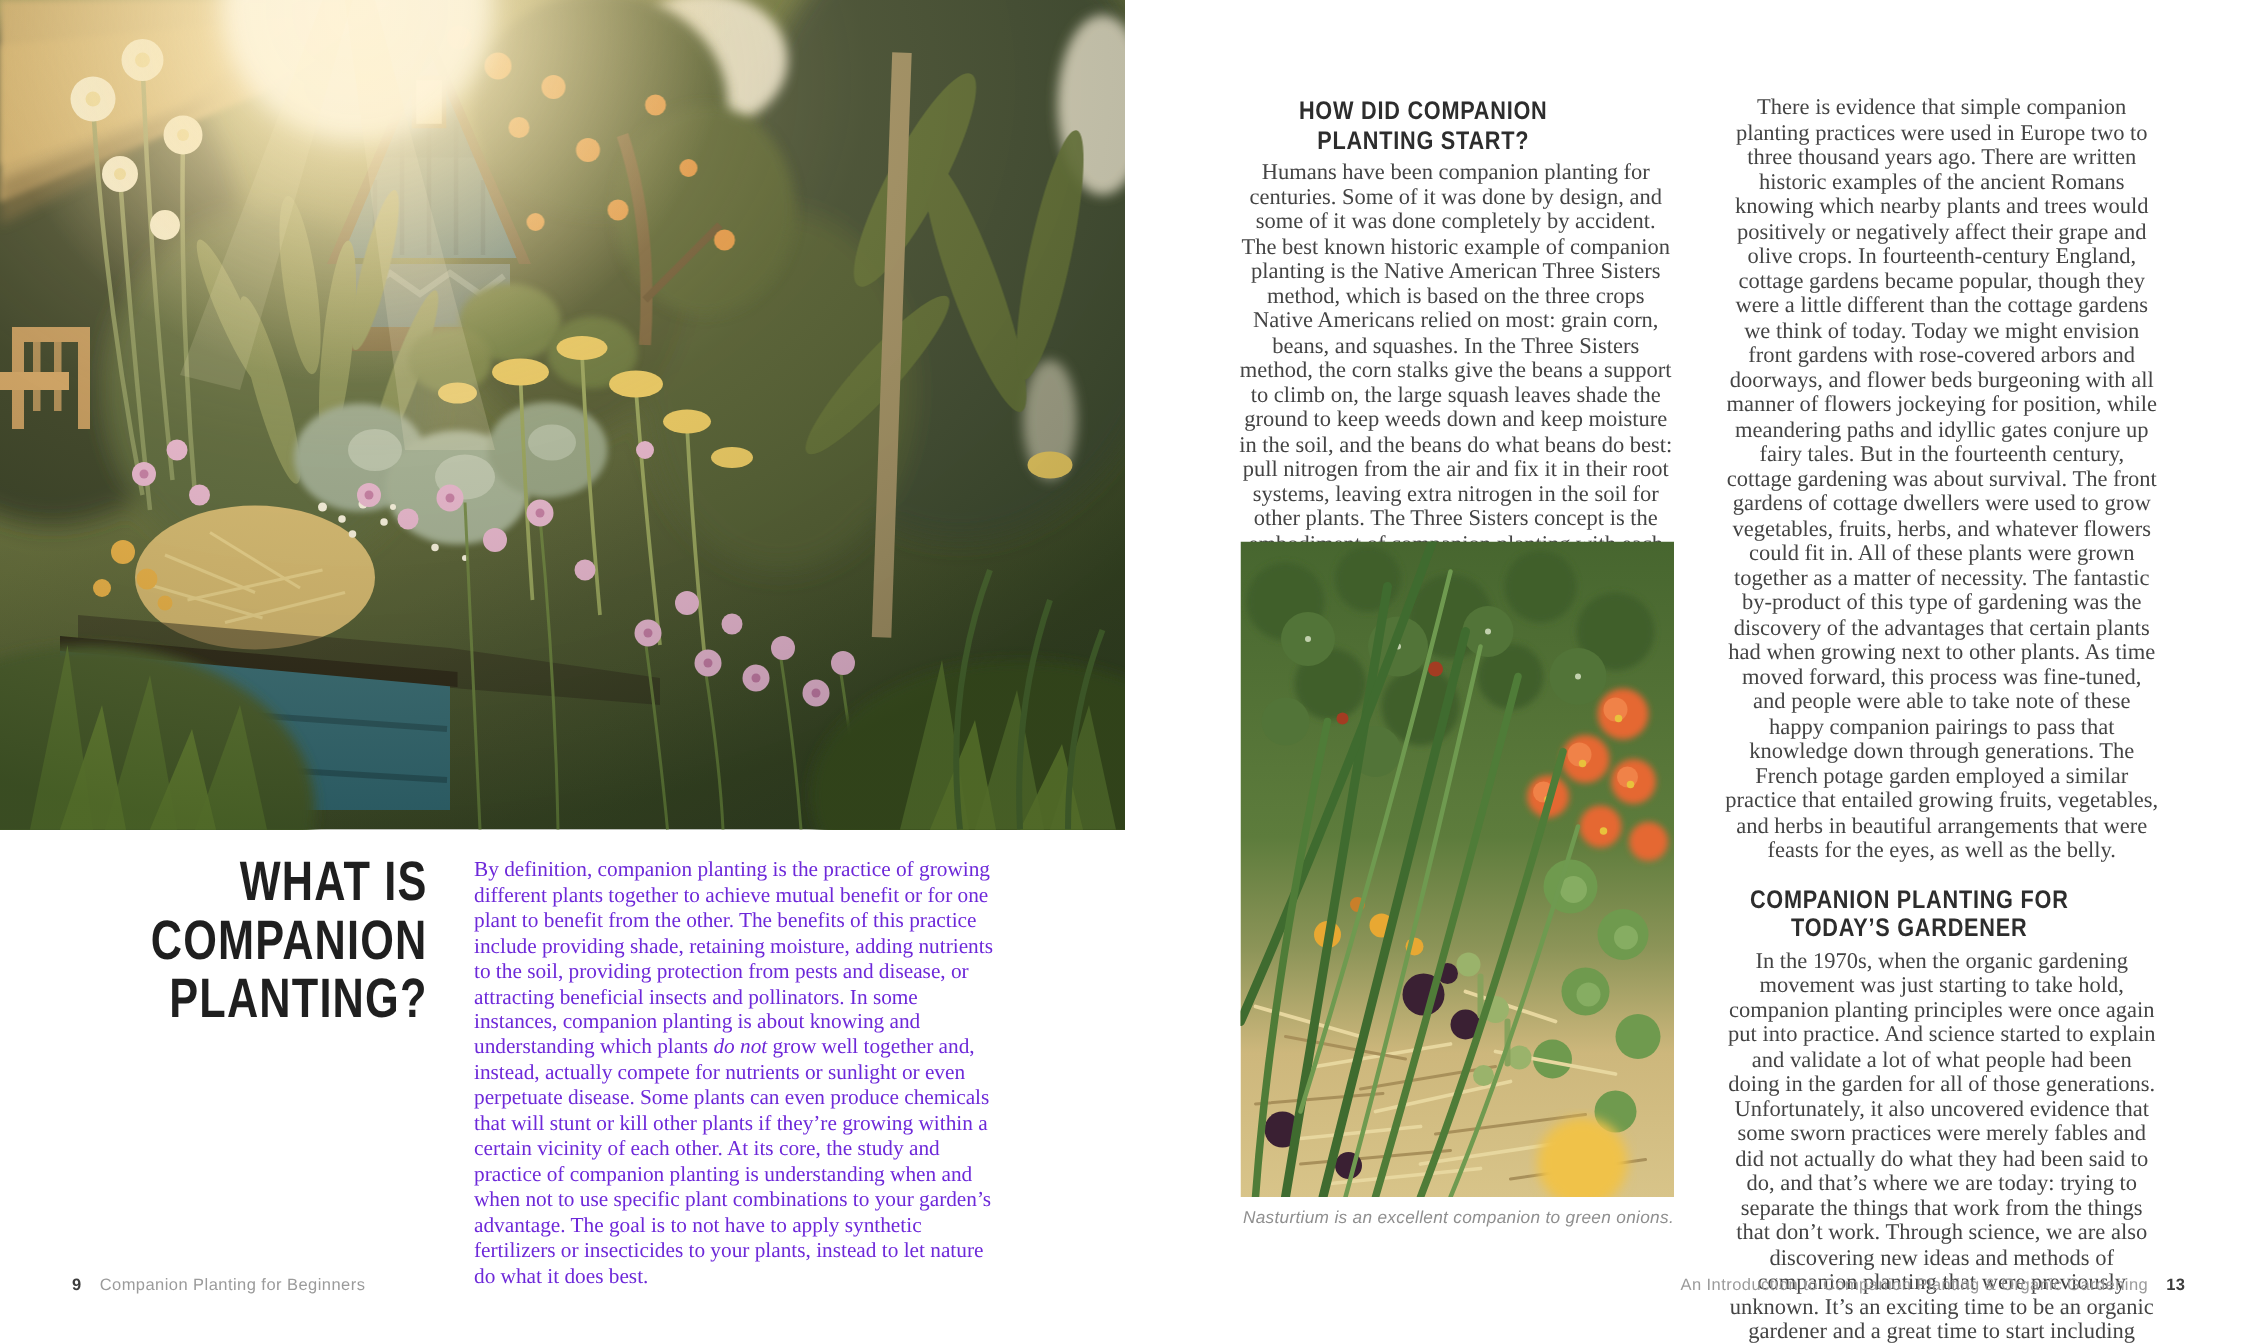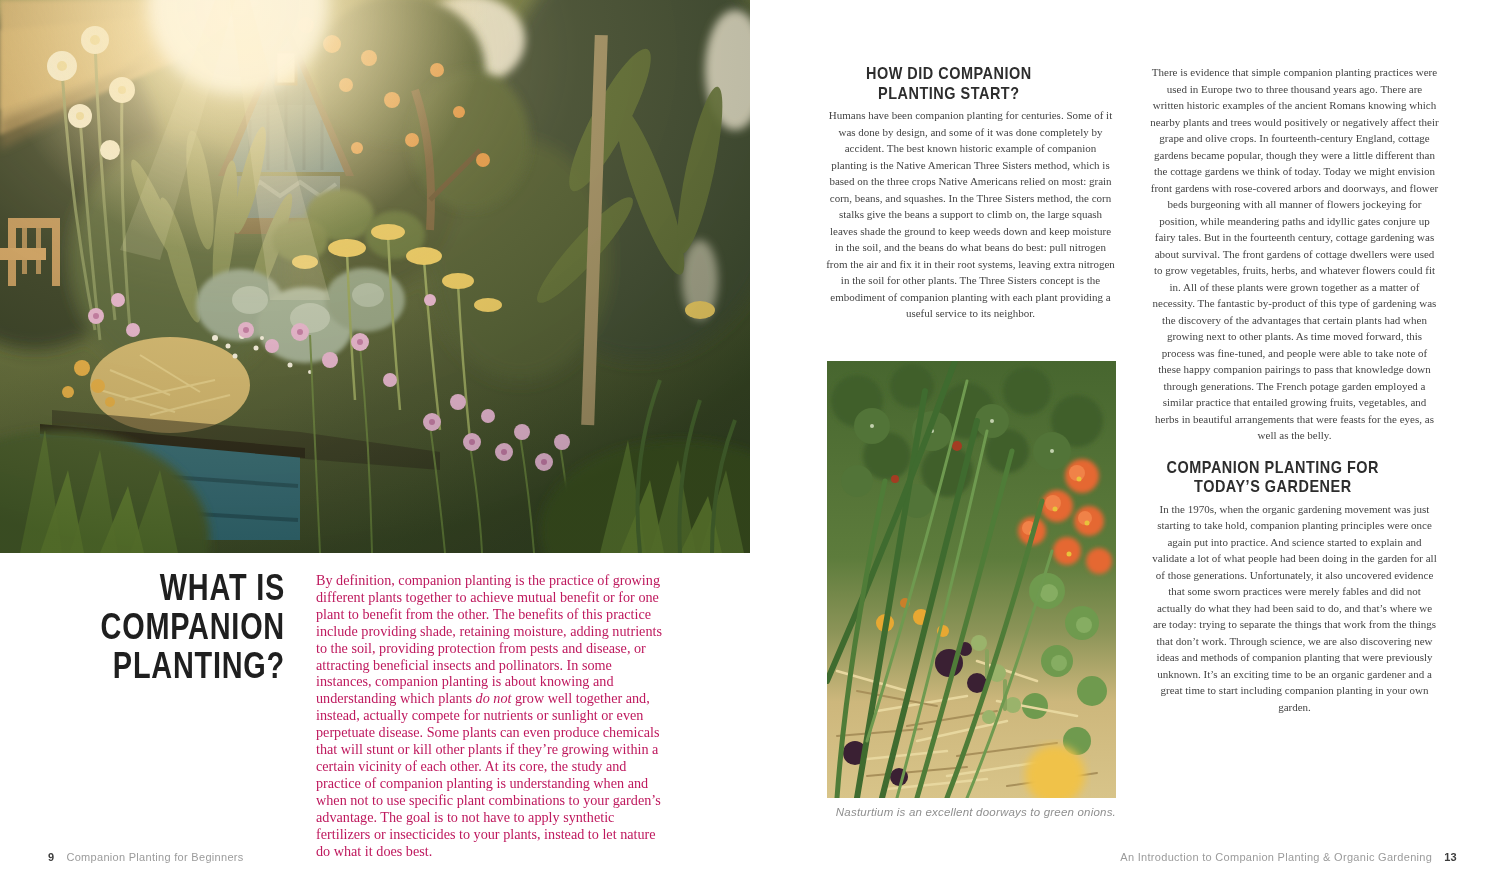--- a/index.html
+++ b/index.html
@@ -31,21 +31,21 @@
     font-weight: 800;
     font-size: 37px;
     line-height: 39px;
     letter-spacing: 1px;
     color: #1f1f1f;
     transform: scaleX(0.78);
     transform-origin: right top;
   }
   .intro-par {
     position: absolute; left: 316px; top: 572px; width: 352px;
-    font-size: 14.2px; line-height: 16.9px; color: #be185d;
+    font-size: 14.2px; line-height: 16.9px; color: #6d28d9;
     text-align: left;
   }
   .intro-par .ital { font-style: italic; }
 
   
   .col { position: absolute; top: 64px; width: 289px; text-align: center; }
   .col1 { left: 826px; }
   .col2 { left: 1150px; }
 
   .sec-heading {
@@ -53,21 +53,21 @@
     font-weight: 700;
     font-size: 17px;
     line-height: 19.5px;
     letter-spacing: 0.6px;
     color: #2d2d2d;
     transform: scaleX(0.85);
     transform-origin: left top;
     white-space: nowrap;
   }
   .body-par {
-    font-size: 11px; line-height: 16.5px; color: #444444;
+    font-size: 15px; line-height: 16.5px; color: #444444;
     margin-top: 4px;
   }
   .col2 .sec-heading.mid { margin-top: 14px; }
 
   .photo-caption {
     position: absolute; left: 826px; top: 806px; width: 290px;
     text-align: right;
     font-family: "Liberation Sans", sans-serif;
     font-style: italic;
     font-size: 11.5px; color: #8f8f8f;
@@ -527,21 +527,21 @@
         <path d="M120,437 Q165,320 215,140"></path>
       </g>
       <g stroke="#6f9a50" stroke-width="3">
         <path d="M70,437 Q110,290 160,70"></path>
         <path d="M40,380 Q90,220 140,20"></path>
         <path d="M140,437 Q180,340 225,190"></path>
       </g>
     </g>
   </svg>
 
-  <div class="photo-caption">Nasturtium is an excellent doorways to green onions.</div>
+  <div class="photo-caption">Nasturtium is an excellent companion to green onions.</div>
 
   <div class="col col2">
     <p class="body-par" style="margin-top:0">There is evidence that simple companion planting practices were used in Europe two to three thousand years ago. There are written historic examples of the ancient Romans knowing which nearby plants and trees would positively or negatively affect their grape and olive crops. In fourteenth-century England, cottage gardens became popular, though they were a little different than the cottage gardens we think of today. Today we might envision front gardens with rose-covered arbors and doorways, and flower beds burgeoning with all manner of flowers jockeying for position, while meandering paths and idyllic gates conjure up fairy tales. But in the fourteenth century, cottage gardening was about survival. The front gardens of cottage dwellers were used to grow vegetables, fruits, herbs, and whatever flowers could fit in. All of these plants were grown together as a matter of necessity. The fantastic by-product of this type of gardening was the discovery of the advantages that certain plants had when growing next to other plants. As time moved forward, this process was fine-tuned, and people were able to take note of these happy companion pairings to pass that knowledge down through generations. The French potage garden employed a similar practice that entailed growing fruits, vegetables, and herbs in beautiful arrangements that were feasts for the eyes, as well as the belly.</p>
     <div class="sec-heading mid">
       <div>COMPANION PLANTING FOR</div>
       <div>TODAY’S GARDENER</div>
     </div>
     <p class="body-par">In the 1970s, when the organic gardening movement was just starting to take hold, companion planting principles were once again put into practice. And science started to explain and validate a lot of what people had been doing in the garden for all of those generations. Unfortunately, it also uncovered evidence that some sworn practices were merely fables and did not actually do what they had been said to do, and that’s where we are today: trying to separate the things that work from the things that don’t work. Through science, we are also discovering new ideas and methods of companion planting that were previously unknown. It’s an exciting time to be an organic gardener and a great time to start including companion planting in your own garden.</p>
   </div>
 

